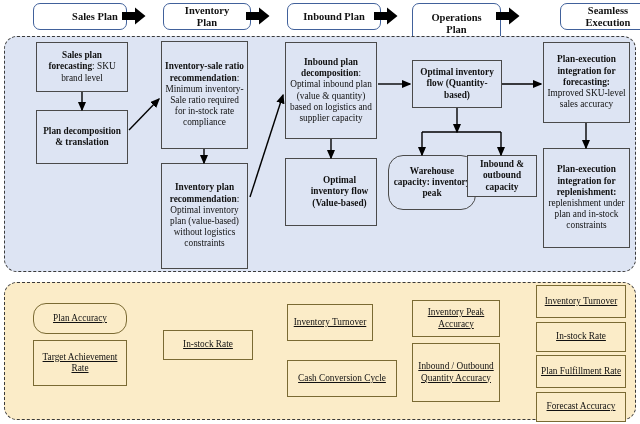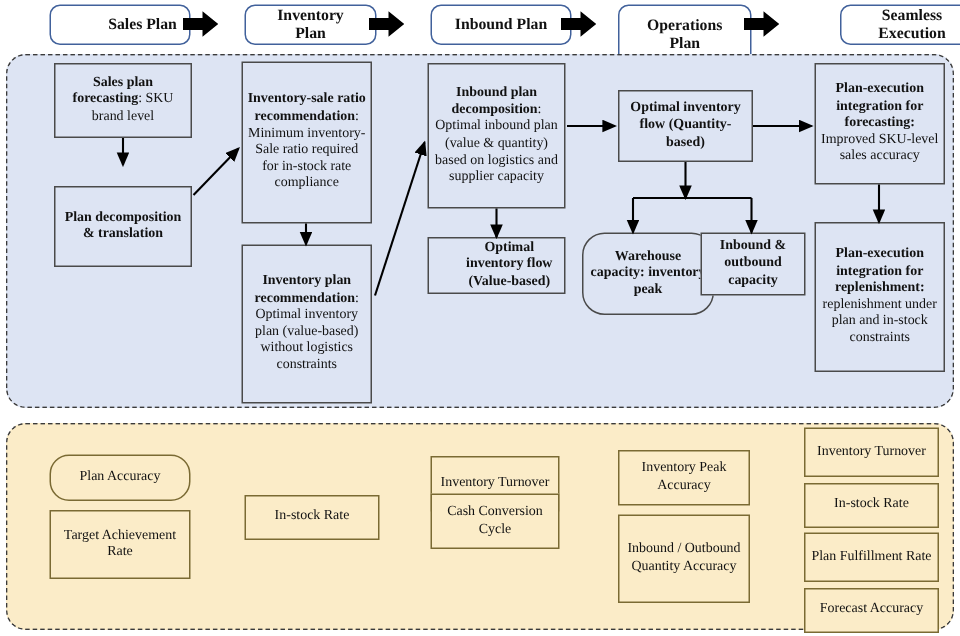--- a/index.html
+++ b/index.html
@@ -23,21 +23,21 @@
   .wbox{position:absolute;box-sizing:border-box;background:#dde4f3;
     border:1.3px solid #4a4a4a;display:flex;align-items:center;
     justify-content:center;text-align:center;font-size:9.3px;
     line-height:11.2px;padding:2px 3px;}
   .wbox .hd{font-weight:bold;}
 
   
   .kbox{position:absolute;box-sizing:border-box;background:#fbecc8;
     border:1.3px solid #7a6a33;display:flex;align-items:center;
     justify-content:center;text-align:center;font-size:9.3px;
-    line-height:11.2px;padding:14px 2px;}
+    line-height:11.2px;padding:14px 2px;text-decoration:underline;}
 
   svg.ovl{position:absolute;left:0;top:0;width:640px;height:424px;
     pointer-events:none;overflow:visible;}
 </style>
 </head>
 <body>
 
 <div id="stage">
 
   <div id="stages-layer">
@@ -74,33 +74,33 @@
     </div>
 
   <div class="panel panel-core" id="core-panel" style="left: 4px; top: 36px; width: 632px; height: 236px;"></div>
 
   <div class="panel panel-kpi" id="kpi-panel" style="left: 4px; top: 282px; width: 632px; height: 138px;"></div>
 
   <div id="wbox-layer">
       <div class="wbox" style="left: 36px; top: 42px; width: 92px; height: 50px;">
         <div><span class="hd">Sales plan forecasting</span><span>: SKU brand level</span></div>
       </div>
-      <div class="wbox" style="left: 36px; top: 124px; width: 92px; height: 54px;">
+      <div class="wbox" style="left: 36px; top: 110px; width: 92px; height: 54px;">
         <div><span class="hd">Plan decomposition &amp; translation</span></div>
       </div>
       <div class="wbox" style="left: 161px; top: 41px; width: 87px; height: 108px;">
         <div><span class="hd">Inventory-sale ratio recommendation</span><span>: Minimum inventory-Sale ratio required for in-stock rate compliance</span></div>
       </div>
       <div class="wbox" style="left: 161px; top: 163px; width: 87px; height: 106px;">
         <div><span class="hd">Inventory plan recommendation</span><span>: Optimal inventory plan (value-based) without logistics constraints</span></div>
       </div>
       <div class="wbox" style="left: 285px; top: 42px; width: 92px; height: 97px;">
         <div><span class="hd">Inbound plan decomposition</span><span>: Optimal inbound plan (value &amp; quantity) based on logistics and supplier capacity</span></div>
       </div>
-      <div class="wbox" style="left: 285px; top: 158px; width: 92px; height: 38px; padding-left: 20px;">
+      <div class="wbox" style="left: 285px; top: 158px; width: 92px; height: 68px; padding-left: 20px;">
         <div><span class="hd">Optimal inventory flow (Value-based)</span></div>
       </div>
       <div class="wbox" style="left: 412px; top: 60px; width: 90px; height: 48px;">
         <div><span class="hd">Optimal inventory flow (Quantity-based)</span></div>
       </div>
       <div class="wbox" style="left: 388px; top: 155px; width: 88px; height: 55px; border-radius: 15px;">
         <div><span class="hd">Warehouse capacity: inventory peak</span></div>
       </div>
       <div class="wbox" style="left: 467px; top: 155px; width: 70px; height: 42px;">
         <div><span class="hd">Inbound &amp; outbound capacity</span></div>
@@ -118,21 +118,21 @@
       </div>
       <div class="kbox" style="left: 33px; top: 340px; width: 94px; height: 46px;">
         <span>Target Achievement Rate</span>
       </div>
       <div class="kbox" style="left: 163px; top: 330px; width: 90px; height: 30px;">
         <span>In-stock Rate</span>
       </div>
       <div class="kbox" style="left: 287px; top: 304px; width: 86px; height: 37px;">
         <span>Inventory Turnover</span>
       </div>
-      <div class="kbox" style="left: 287px; top: 329px; width: 86px; height: 37px;">
+      <div class="kbox" style="left: 287px; top: 360px; width: 110px; height: 37px;">
         <span>Cash Conversion Cycle</span>
       </div>
       <div class="kbox" style="left: 412px; top: 300px; width: 88px; height: 37px;">
         <span>Inventory Peak Accuracy</span>
       </div>
       <div class="kbox" style="left: 412px; top: 343px; width: 88px; height: 59px;">
         <span>Inbound / Outbound Quantity Accuracy</span>
       </div>
       <div class="kbox" style="left: 536px; top: 285px; width: 90px; height: 33px;">
         <span>Inventory Turnover</span>

